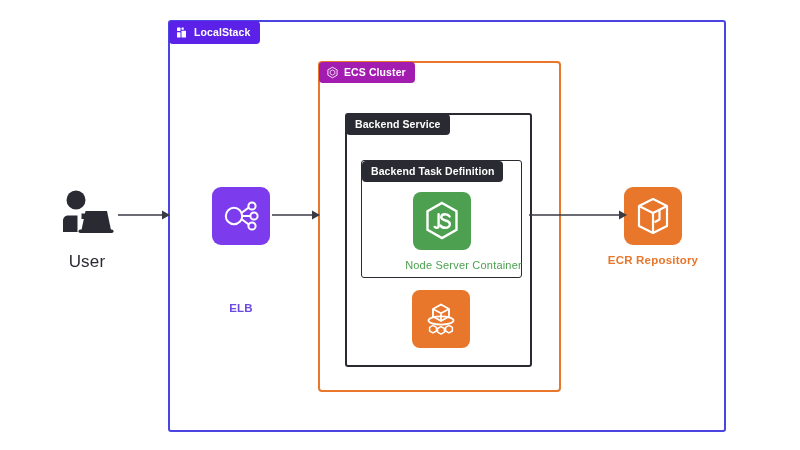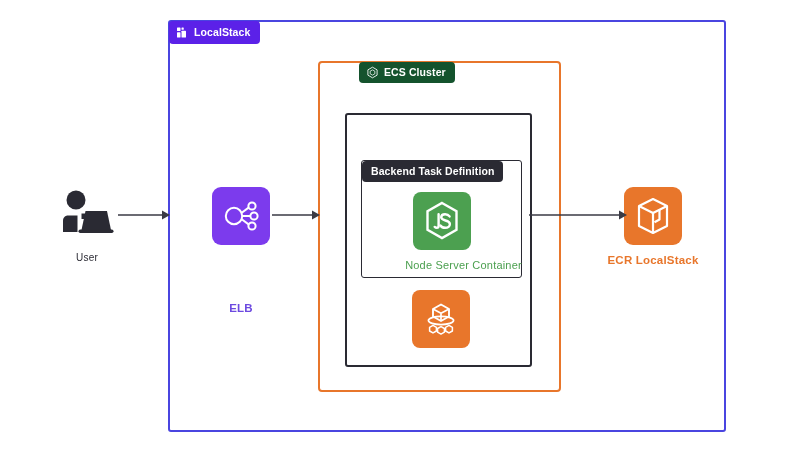--- a/index.html
+++ b/index.html
@@ -62,21 +62,21 @@
     border-radius: 4px;
     font-size: 10.5px;
     font-weight: 600;
     letter-spacing: 0.1px;
     color: #ffffff;
     white-space: nowrap;
     line-height: 1;
   }
   .badge.dark  { background: #2A2A33; }
   .badge.blue  { background: #5B21E8; }
-  .badge.orange{ background: #14532d; margin-left: 40px; }
+  .badge.orange{ background: #a21caf; }
 
   #localstack-badge { left: 169px; top: 21px; padding: 5px 10px 5px 7px; }
   #ecs-cluster-badge{ left: 319px; top: 62px; }
   #backend-service-badge { left: 346px; top: 114px; padding: 5px 9px; }
   #backend-task-badge { left: 362px; top: 161px; padding: 5px 9px; justify-content: center; }
 
   .badge-icon {
     display: inline-flex;
     align-items: center;
     justify-content: center;
@@ -110,21 +110,21 @@
     white-space: nowrap;
   }
 
   #node-user      { left: 42px;  top: 185px; }
   #node-elb       { left: 196px; top: 187px; gap: 48px; }
   #node-ecr       { left: 608px; top: 187px; }
   #node-nodejs    { left: 396px; top: 192px; width: 92px; }
   #node-ecs-task  { left: 412px; top: 290px; width: 58px; }
 
   #node-user .node-tile { background: transparent; }
-  #node-user .node-label { color: #2A2A33; font-weight: 400; font-size: 10px; }
+  #node-user .node-label { color: #2A2A33; font-weight: 400; font-size: 17px; }
 
   .tile-elb { background: #7C3BED; }
   #node-elb .node-label { color: #6D4AE0; }
 
   .tile-ecr { background: #E8762B; }
   #node-ecr .node-label { color: #E8762B; }
 
   .tile-node { background: #4CA050; border-radius: 8px; }
   #node-nodejs .node-label { color: #4CA050; font-weight: 400; font-size: 11px; padding-left: 43px; }
 
@@ -161,20 +161,23 @@
   <div class="badge orange" id="ecs-cluster-badge">
     <span class="badge-icon">
       <svg width="13" height="13" viewBox="0 0 24 24" aria-hidden="true">
         <polygon points="12,2.2 20.5,7.1 20.5,16.9 12,21.8 3.5,16.9 3.5,7.1" fill="none" stroke="#ffffff" stroke-width="1.6"></polygon>
         <polygon points="12,7.2 16.3,9.6 16.3,14.4 12,16.8 7.7,14.4 7.7,9.6" fill="none" stroke="#ffffff" stroke-width="1.4"></polygon>
       </svg>
     </span>
     <span>ECS Cluster</span>
   </div>
 
+  <div class="badge dark" id="backend-service-badge">
+    <span>Backend Service</span>
+  </div>
 
   <div class="badge dark" id="backend-task-badge">
     <span>Backend Task Definition</span>
   </div>
 
   <div class="node" id="node-user">
     <div class="node-tile">
       <svg width="56" height="50" viewBox="0 0 56 50" aria-hidden="true">
         <circle cx="17" cy="11" r="9.5" fill="#2A2A33"></circle>
         <path d="M4 43 L4 31.5 C4 28.8 6.2 26.6 8.9 26.6 L18.5 26.6 L18.5 43 Z" fill="#2A2A33"></path>
@@ -231,21 +234,21 @@
 
   <div class="node" id="node-ecr">
     <div class="node-tile tile-ecr">
       <svg width="40" height="42" viewBox="0 0 40 42" aria-hidden="true">
         <polygon points="20,4 34,11 34,31 20,38 6,31 6,11" fill="none" stroke="#ffffff" stroke-width="2.2" stroke-linejoin="round"></polygon>
         <path d="M6 11 L20 18 L34 11" fill="none" stroke="#ffffff" stroke-width="2.2" stroke-linejoin="round"></path>
         <path d="M20 18 L20 38" fill="none" stroke="#ffffff" stroke-width="2.2"></path>
         <path d="M26.5 14.2 L26.5 24.5 L21.5 27.2" fill="none" stroke="#ffffff" stroke-width="2.2" stroke-linejoin="round"></path>
       </svg>
     </div>
-    <div class="node-label">ECR LocalStack</div>
+    <div class="node-label">ECR Repository</div>
   </div>
 
   <div class="connector" id="arrow-user-to-localstack">
     <svg width="54" height="12" viewBox="0 0 54 12" aria-hidden="true">
       <line x1="0" y1="6" x2="45" y2="6" stroke="#3A3A44" stroke-width="1.6"></line>
       <polygon points="44,1.6 52,6 44,10.4" fill="#3A3A44"></polygon>
     </svg>
   </div>
 
   <div class="connector" id="arrow-elb-to-cluster">

